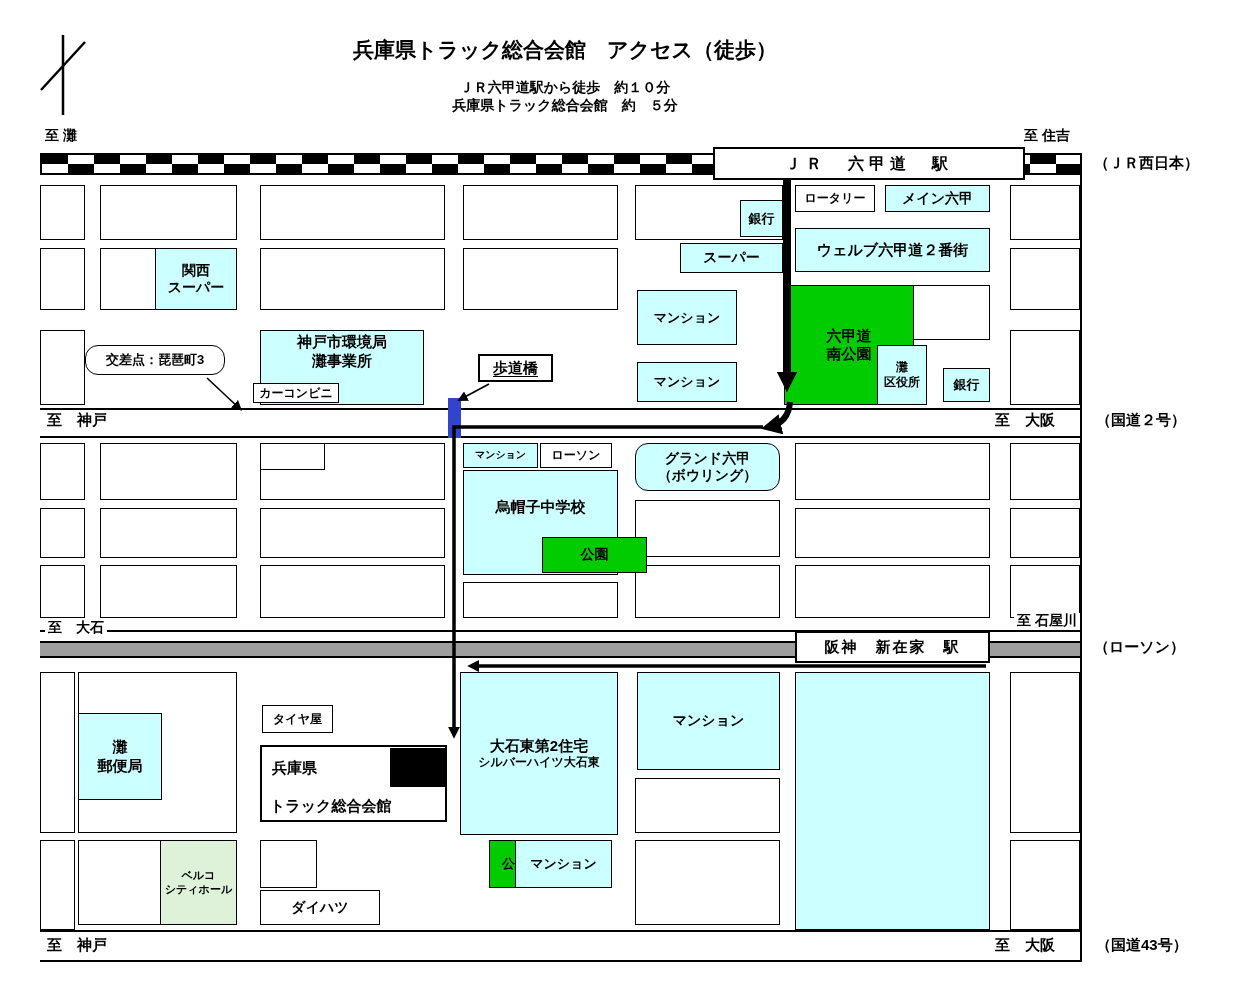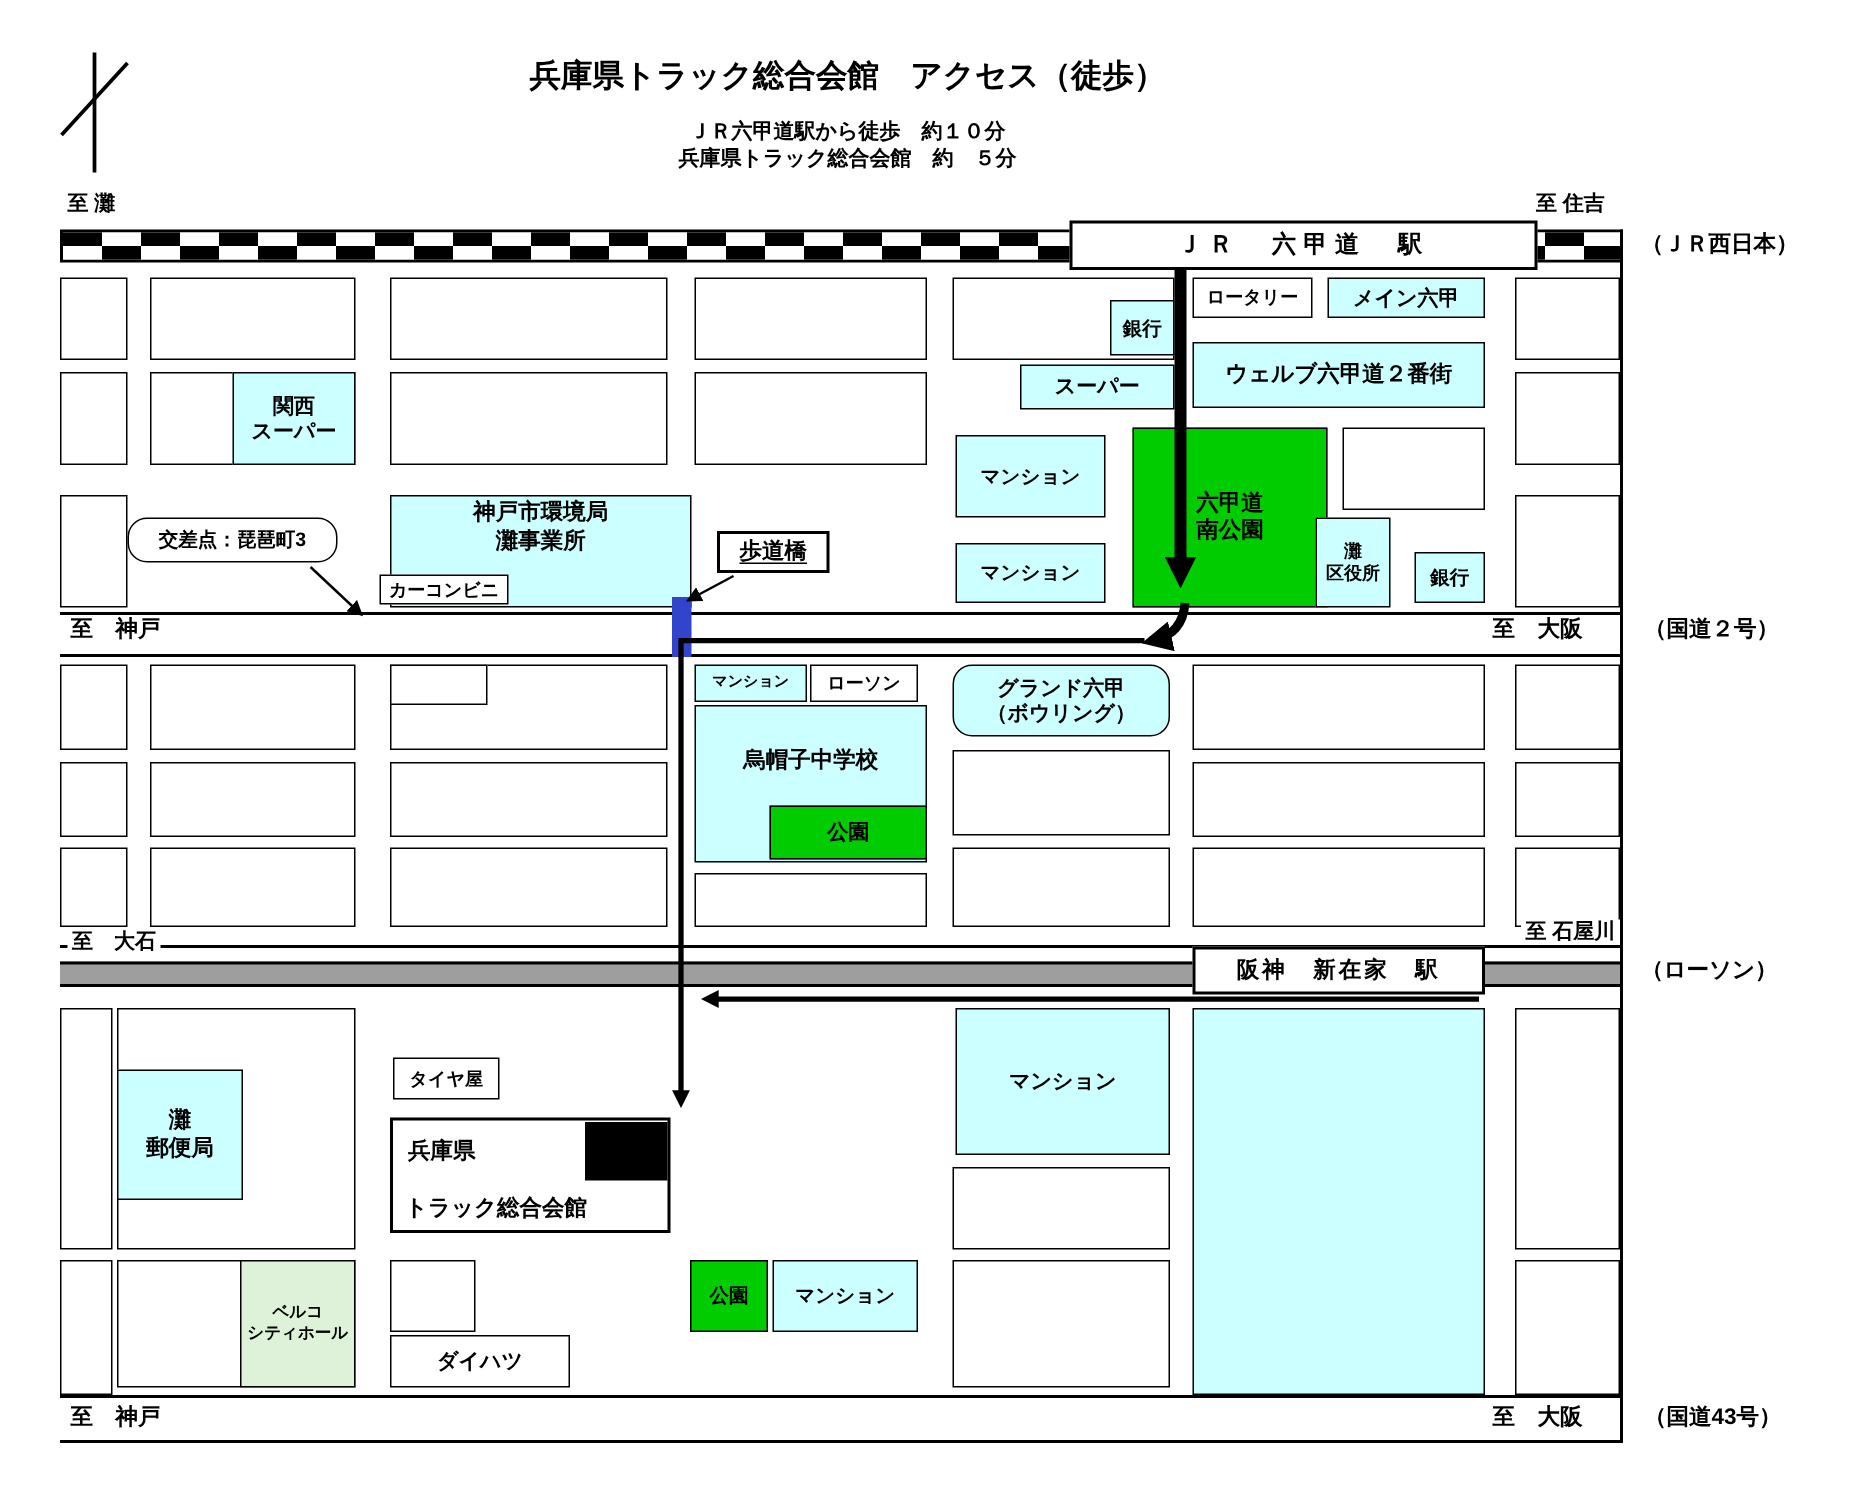--- a/index.html
+++ b/index.html
@@ -2,21 +2,21 @@
 <html style="--c-building: #ccffff; --c-park: #00cc00; --c-pale: #ddf2d8; --c-gray: #9e9e9e; --c-blue: #3344cc;"><head>
 <meta charset="utf-8">
 <style>
   html,body { margin:0; padding:0; background:#fff; }
   body { font-family:"Liberation Sans","DejaVu Sans",sans-serif; color:#000; }
   .map { position:relative; width:1250px; height:1000px; background:#fff; overflow:hidden; }
   .cell { position:absolute; box-sizing:border-box; border:1.5px solid #000; background:#fff;
           display:flex; align-items:center; justify-content:center; text-align:center;
           white-space:pre-line; font-weight:700; line-height:1.22; }
   .cyan  { background:var(--c-building); }
-  .green { background:var(--c-park); }
+  .green { background:var(--c-park);margin-left:29px; }
   .pale  { background:var(--c-pale); }
   .thick { border-width:2px; }
   .txt { position:absolute; font-weight:700; white-space:pre; line-height:1.1; }
   .wbg { background:#fff; padding:0 3px; }
   .hline { position:absolute; background:#000; height:2px; }
   .vline { position:absolute; background:#000; width:2px; }
   .jrband { position:absolute; box-sizing:border-box; border:2px solid #000; background:#fff; }
   .jr1 { height:50%; background:repeating-linear-gradient(90deg,#000 0 26px,#fff 26px 52px); }
   .jr2 { height:50%; background:repeating-linear-gradient(90deg,#fff 0 26px,#000 26px 52px); }
   .hanshinband { position:absolute; box-sizing:border-box; background:var(--c-gray);
@@ -107,36 +107,40 @@
   <div class="cell cyan" style="left:637px;top:290px;width:100px;height:55px;font-size:13px;">マンション</div>
   <div class="cell cyan" style="left:637px;top:362px;width:100px;height:40px;font-size:13px;">マンション</div>
   <div class="cell" style="left:795px;top:185px;width:80px;height:27px;font-size:12px;">ロータリー</div>
   <div class="cell cyan" style="left:885px;top:185px;width:105px;height:27px;font-size:14px;">メイン六甲</div>
   <div class="cell cyan" style="left:795px;top:228px;width:195px;height:44px;font-size:15px;">ウェルブ六甲道２番街</div>
   <div class="cell green" style="left:755px;top:285px;width:130px;height:120px;font-size:15px;">六甲道
 南公園</div>
   <div class="cell cyan" style="left:877px;top:345px;width:50px;height:60px;font-size:12px;">灘
 区役所</div>
   <div class="cell cyan" style="left:943px;top:368px;width:47px;height:34px;font-size:13px;">銀行</div>
-  <div class="cell cyan" style="left:260px;top:330px;width:201px;height:75px;font-size:15px;padding-bottom:32px;">神戸市環境局
+  <div class="cell cyan" style="left:260px;top:330px;width:164px;height:75px;font-size:15px;padding-bottom:32px;">神戸市環境局
 灘事業所</div>
   <div class="cell" style="left:253px;top:383px;width:86px;height:20px;font-size:12px;">カーコンビニ</div>
   <div class="cell" style="left:85px;top:345px;width:140px;height:30px;font-size:13px;border-radius:13px;">交差点：琵琶町3</div>
   <div class="cell thick" style="left:478px;top:354px;width:75px;height:28px;font-size:15px;text-decoration:underline;text-underline-offset:3px;">歩道橋</div>
 
   <div class="cell cyan" style="left:463px;top:443px;width:75px;height:25px;font-size:10px;">マンション</div>
   <div class="cell" style="left:540px;top:443px;width:72px;height:25px;font-size:12px;">ローソン</div>
   <div class="cell cyan" style="left:463px;top:470px;width:155px;height:105px;font-size:15px;padding-bottom:30px;">烏帽子中学校</div>
   <div class="cell green" style="left:513px;top:537px;width:105px;height:36px;font-size:14px;">公園</div>
   <div class="cell cyan" style="left:635px;top:443px;width:145px;height:48px;font-size:14px;border-radius:13px;">グランド六甲
 （ボウリング）</div>
 
   <div class="cell" style="left:262px;top:705px;width:71px;height:28px;font-size:12px;">タイヤ屋</div>
   <div class="cell cyan" style="left:78px;top:713px;width:84px;height:87px;font-size:15px;">灘
 郵便局</div>
+  <div class="cell cyan" style="left:460px;top:672px;width:158px;height:163px;flex-direction:column;">
+    <span style="font-size:15px;">大石東第2住宅</span>
+    <span style="font-size:12px;">シルバーハイツ大石東</span>
+  </div>
   <div class="cell cyan" style="left:637px;top:672px;width:143px;height:98px;font-size:14px;">マンション</div>
   <div class="cell pale" style="left:160px;top:840px;width:77px;height:85px;font-size:11px;">ベルコ
 シティホール</div>
   <div class="cell" style="left:260px;top:890px;width:120px;height:35px;font-size:14px;">ダイハツ</div>
   <div class="cell green" style="left:460px;top:840px;width:52px;height:48px;font-size:13px;">公園</div>
   <div class="cell cyan" style="left:515px;top:840px;width:97px;height:48px;font-size:13px;">マンション</div>
 
   <div class="cell thick" style="left:260px;top:745px;width:187px;height:77px;">
     <span class="hall-t" style="left:10px;top:12px;">兵庫県</span>
     <span class="hall-sq" style="left:128px;top:1px;width:55px;height:39px;"></span>

